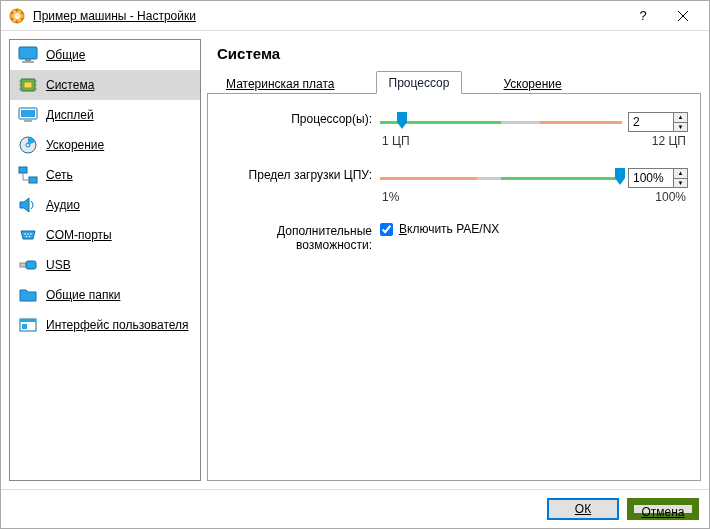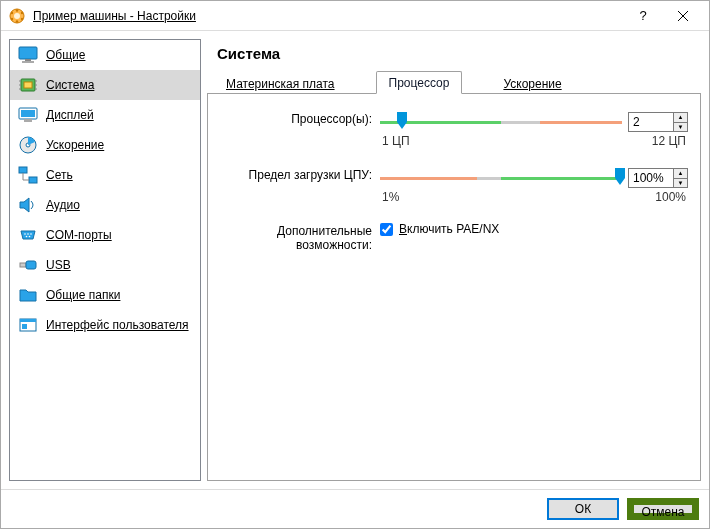--- a/index.html
+++ b/index.html
@@ -41,21 +41,21 @@
 input.spin { width: 46px; height: 20px; border: 1px solid #7a7a7a; padding: 0 4px; text-align: left; font-size: 12px; }
 .spinbtns { display:flex; flex-direction:column; border:1px solid #7a7a7a; border-left:none; height:20px; width:14px; }
 .spinbtns div { flex:1; display:flex; align-items:center; justify-content:center; font-size:6px; background:#eee; cursor:default; }
 .spinbtns div:first-child { border-bottom:1px solid #7a7a7a; }
 
 .checkrow { display:flex; align-items:center; gap:6px; margin-bottom:6px; }
 .checkrow input { width:13px; height:13px; }
 .checkrow label { font-size:12px; }
 .checkrow .ul { text-decoration: underline; }
 
-.buttonbar { display:flex; justify-content:flex-end; gap:8px; padding: 8px 10px; border-top: 1px solid #ddd; }
+.buttonbar { display:flex; justify-content:flex-end; gap:8px; padding: 8px 10px; border-top: 1px solid #ddd; text-decoration: underline; }
 .btn { min-width: 72px; height: 22px; border: 7px solid #4d7c0f; background: #e1e1e1; font-size: 12px; cursor: default; }
 .btn.default { border: 1px solid #0078d7; box-shadow: 0 0 0 1px #0078d7 inset; }
 
 .thumb-svg { fill:#0095db; }
 </style>
 </head>
 <body>
 
 <div class="titlebar">
   <span class="app-icon">

